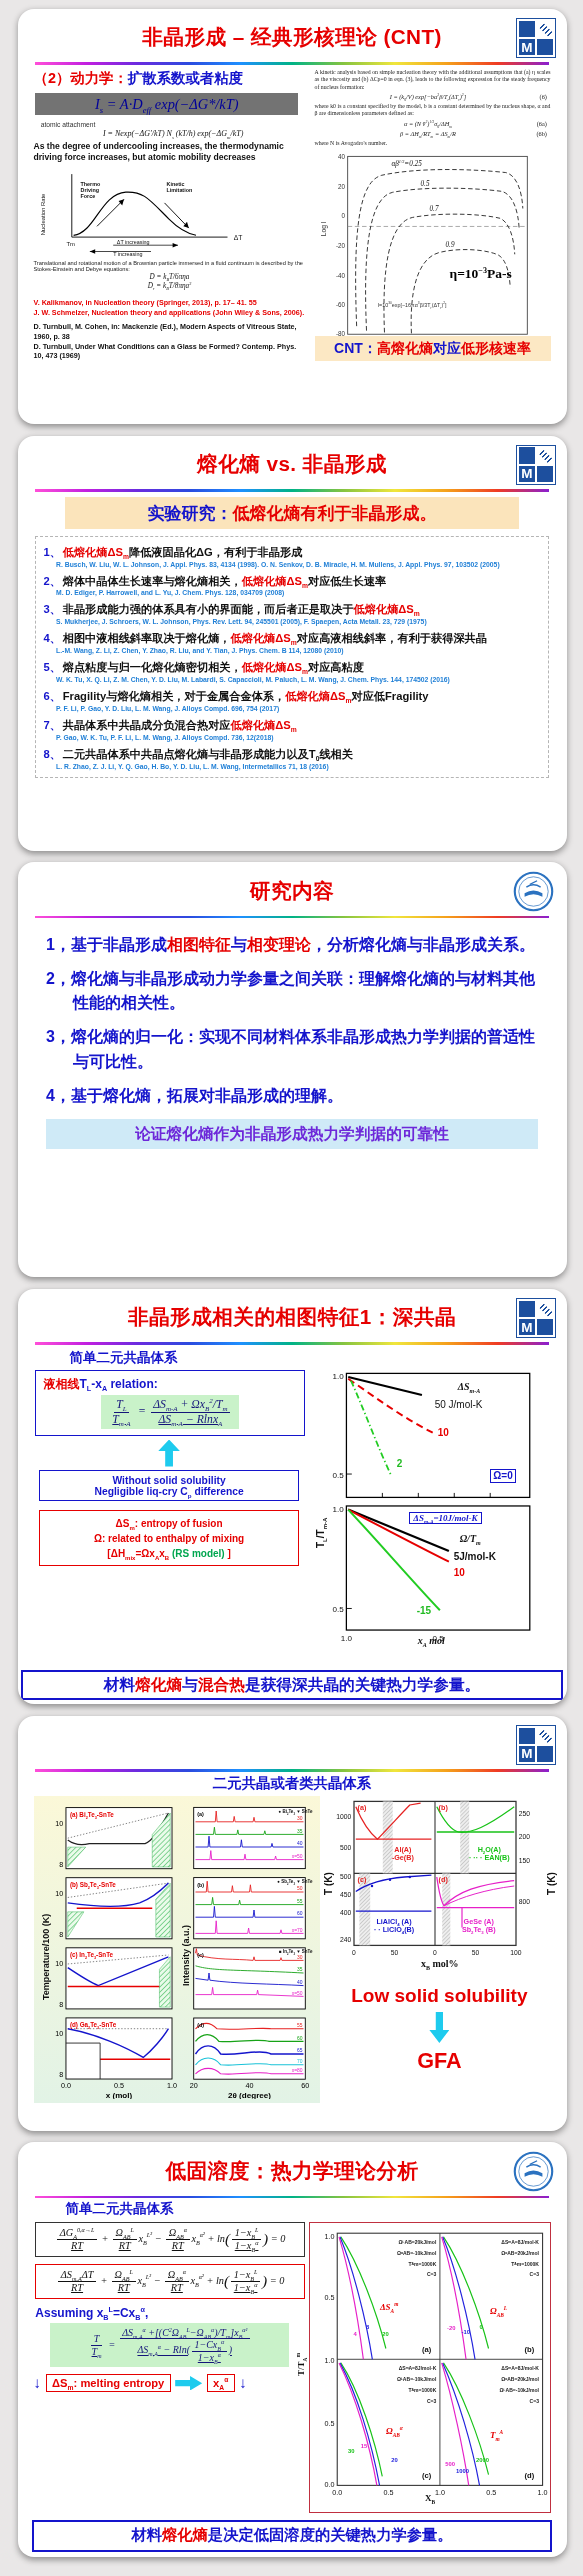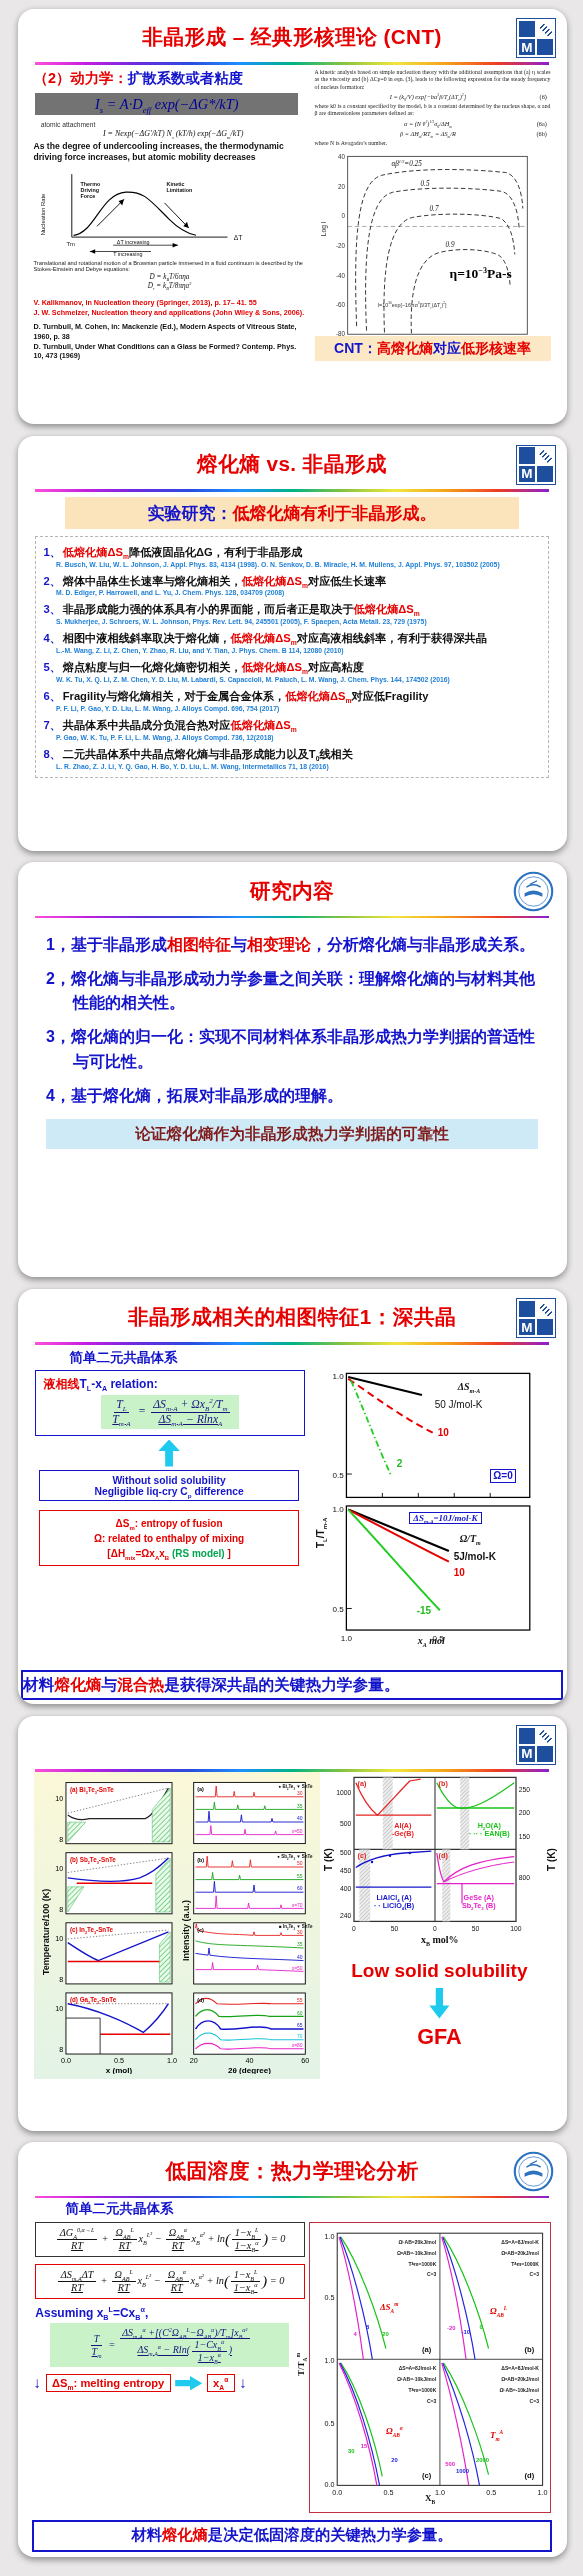--- a/index.html
+++ b/index.html
@@ -56,38 +56,38 @@
   .banner2{width:88%;margin:5.4px auto 7.2px;background:#fbe4bb;font-size:17px;font-weight:bold;text-align:center;padding:4.5px 0;}
   .listbox{border:1.3px dashed #b5b5b5;padding:5.4px 7.2px 3.6px;margin:0 1.8px;}
   .it{margin-bottom:4px;}
   .it .num{color:#1414cc;font-weight:bold;font-size:11.2px;margin-right:1.8px;}
   .it .main{font-weight:bold;font-size:11.2px;color:#111;}
   .it .ref{color:#1f7fd6;font-size:6.8px;margin:0.9px 0 0 12.6px;font-weight:bold;}
   
   .s3items{margin:14.4px 9px 0 12.6px;}
   .s3it{font-size:16px;font-weight:bold;color:#1414cc;line-height:1.55;margin-bottom:9px;
         padding-left:27px;text-indent:-27px;}
-  .banner3{margin:10.8px 12.6px 0;background:#cfeaf7;color:#7f1d1d;font-weight:bold;font-size:15.7px;
+  .banner3{margin:10.8px 12.6px 0;background:#cfeaf7;color:#6d28d9;font-weight:bold;font-size:15.7px;
            text-align:center;padding:4.5px 0;}
   
   .sub4{color:#1414cc;font-weight:bold;font-size:13.5px;margin:3.6px 0 1.8px 36px;}
   .s4{display:flex;gap:5.4px;}
   .s4l{width:53%;}
   .s4r{width:47%;position:relative;}
   .liqbox{border:1.8px solid #1414cc;padding:4.5px 7.2px 6.3px;margin:1.8px 0 0 1.8px;text-align:center;}
   .liqlab{font-size:12px;font-weight:bold;text-align:left;}
   .greenbg{display:inline-block;background:#c9f2c9;color:#15157a;font-size:11.7px;padding:2.7px 7.2px;margin-top:2.7px;}
   .uarr{width:21.6px;height:27px;background:#1ecbee;margin:3.6px auto;
         clip-path:polygon(50% 0,100% 42%,68% 42%,68% 100%,32% 100%,32% 42%,0 42%);}
   .solbox{border:1.8px solid #1414cc;color:#1414cc;font-weight:bold;font-size:10.3px;text-align:center;
           padding:3.6px 3.6px;margin:0 5.4px;}
   .fusbox{border:1.8px solid #e60000;color:#e60000;font-weight:bold;font-size:10px;text-align:center;
           padding:4.5px 3.6px;margin:9px 5.4px 0;line-height:1.5;}
   .banner4{position:absolute;left:3.6px;right:3.6px;bottom:3.6px;border:2.2px solid #1414cc;background:#fff;
-           font-size:15.7px;font-weight:bold;padding:2.7px 0;}
+           font-size:15.7px;font-weight:bold;text-align:center;padding:2.7px 0;}
   .ylab-rot{position:absolute;transform:rotate(-90deg);transform-origin:left top;font-weight:bold;font-size:10px;color:#111;white-space:nowrap;}
   
   .sub5{color:#1414cc;font-weight:bold;font-size:14.4px;text-align:center;margin:1.8px 0 3.6px;}
   .s5{display:flex;gap:7.2px;}
   .s5l{width:288px;background:linear-gradient(180deg,#fbf8d8,#e2f3e6);padding:5.4px 1.8px 1.8px 5.4px;display:flex;}
   .s5r{width:225px;position:relative;}
   .pdlab{font-size:6.3px;font-weight:bold;color:#e60000;white-space:nowrap;}
   .lowsol{color:#e60000;font-weight:bold;font-size:19px;text-align:center;margin-top:5.4px;}
   .darrbig{width:20px;height:31px;background:#1ecbee;margin:5.4px auto;
         clip-path:polygon(32% 0,68% 0,68% 58%,100% 58%,50% 100%,0 58%,32% 58%);}
@@ -395,20 +395,21 @@
 <section class="card">
   <header class="shead">
     <div class="logo-m">
       <div class="b"></div>
           <div class="stripes"></div>
       <div class="m">M</div>
           <div class="b"></div>
     </div>
     <div class="rainbow"></div>
   </header>
+  <div class="sub5">二元共晶或者类共晶体系</div>
   <div class="s5">
     <div class="s5l">
 
       <div style="position:relative;width:142px;">
         <div class="ylab-rot" style="left:1.8px;top:198px;font-size:9px;">Temperature/100 (K)</div>
         <svg width="142" height="297" viewBox="0 0 158 330">
 
           <rect x="30" y="6" width="118" height="68" fill="#fff" stroke="#000"></rect>
           <text x="27" y="26" font-size="8" text-anchor="end">10</text>
           <text x="27" y="72" font-size="8" text-anchor="end">8</text>

